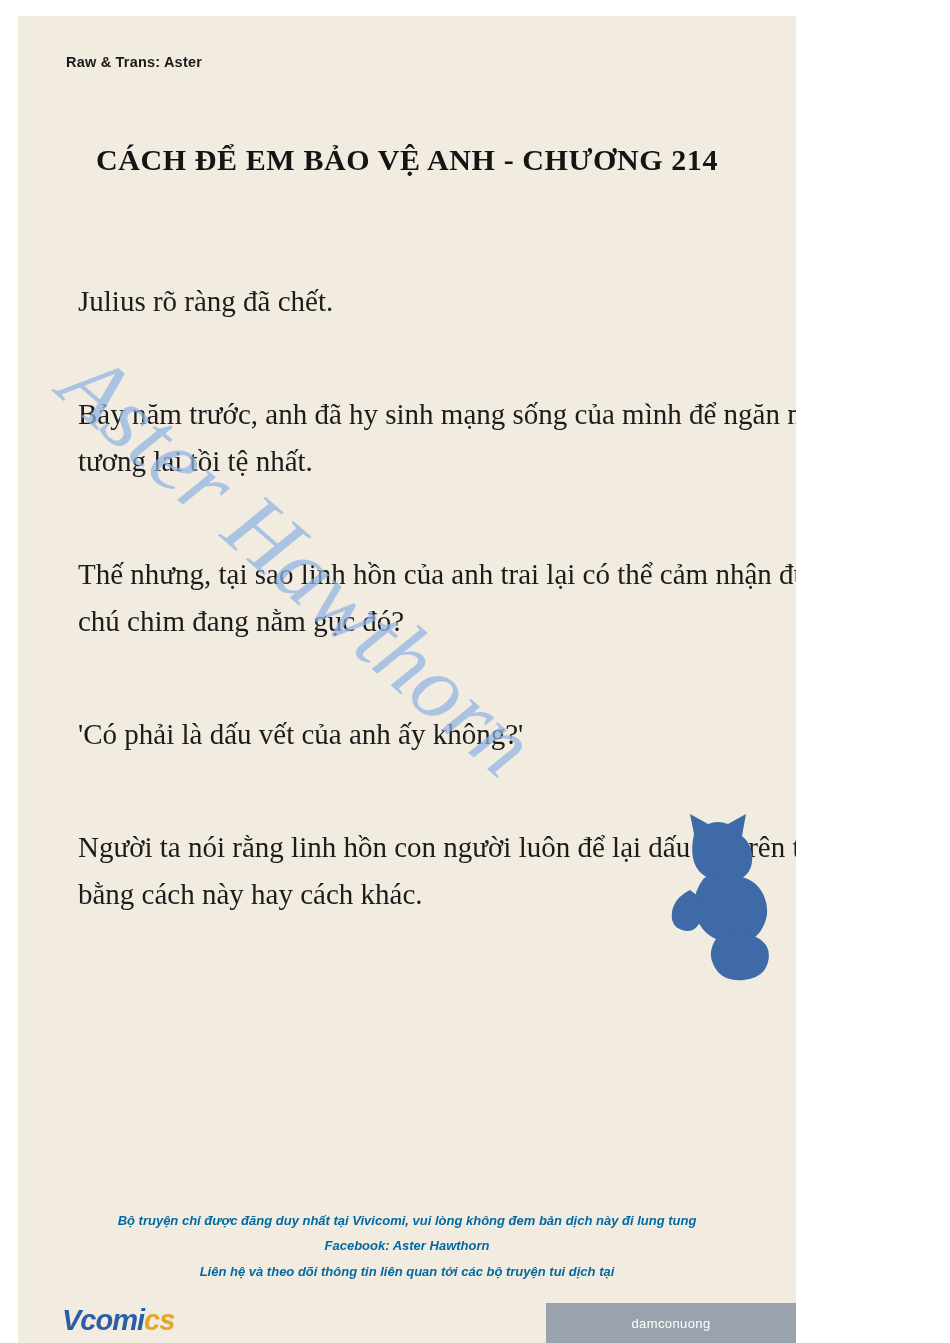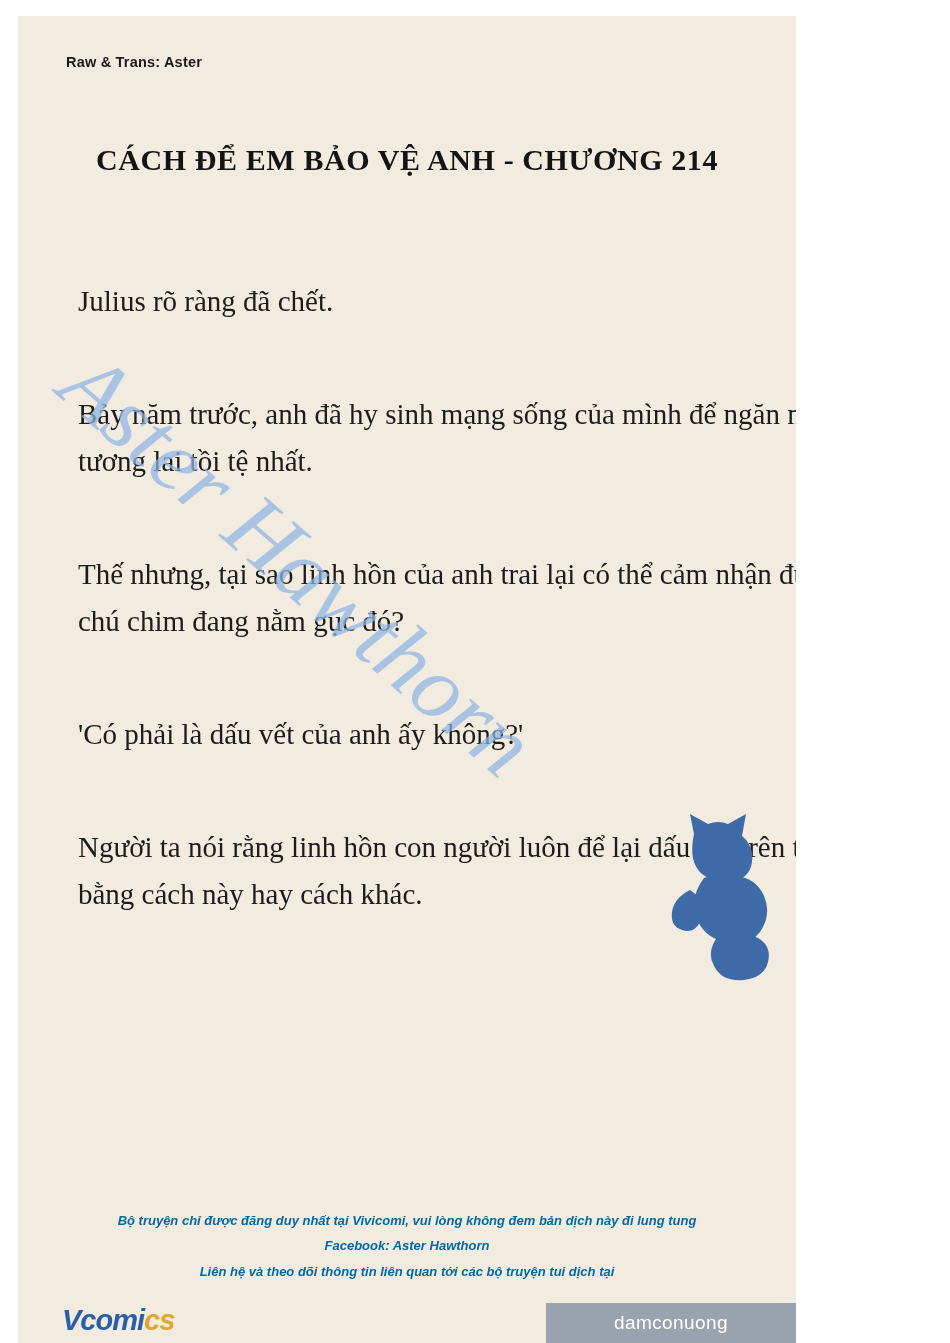--- a/index.html
+++ b/index.html
@@ -160,21 +160,21 @@
     width: 250px;
     height: 40px;
     background: #9aa3ad;
     display: flex;
     align-items: center;
     justify-content: center;
     z-index: 36;
   }
   .tag-badge span {
     color: #ffffff;
-    font-size: 19px;
+    font-size: 13px;
     letter-spacing: 0.4px;
   }
 </style>
 </head>
 <body>
 
 <div class="page">
 
   <div class="top-strip"></div>
 

